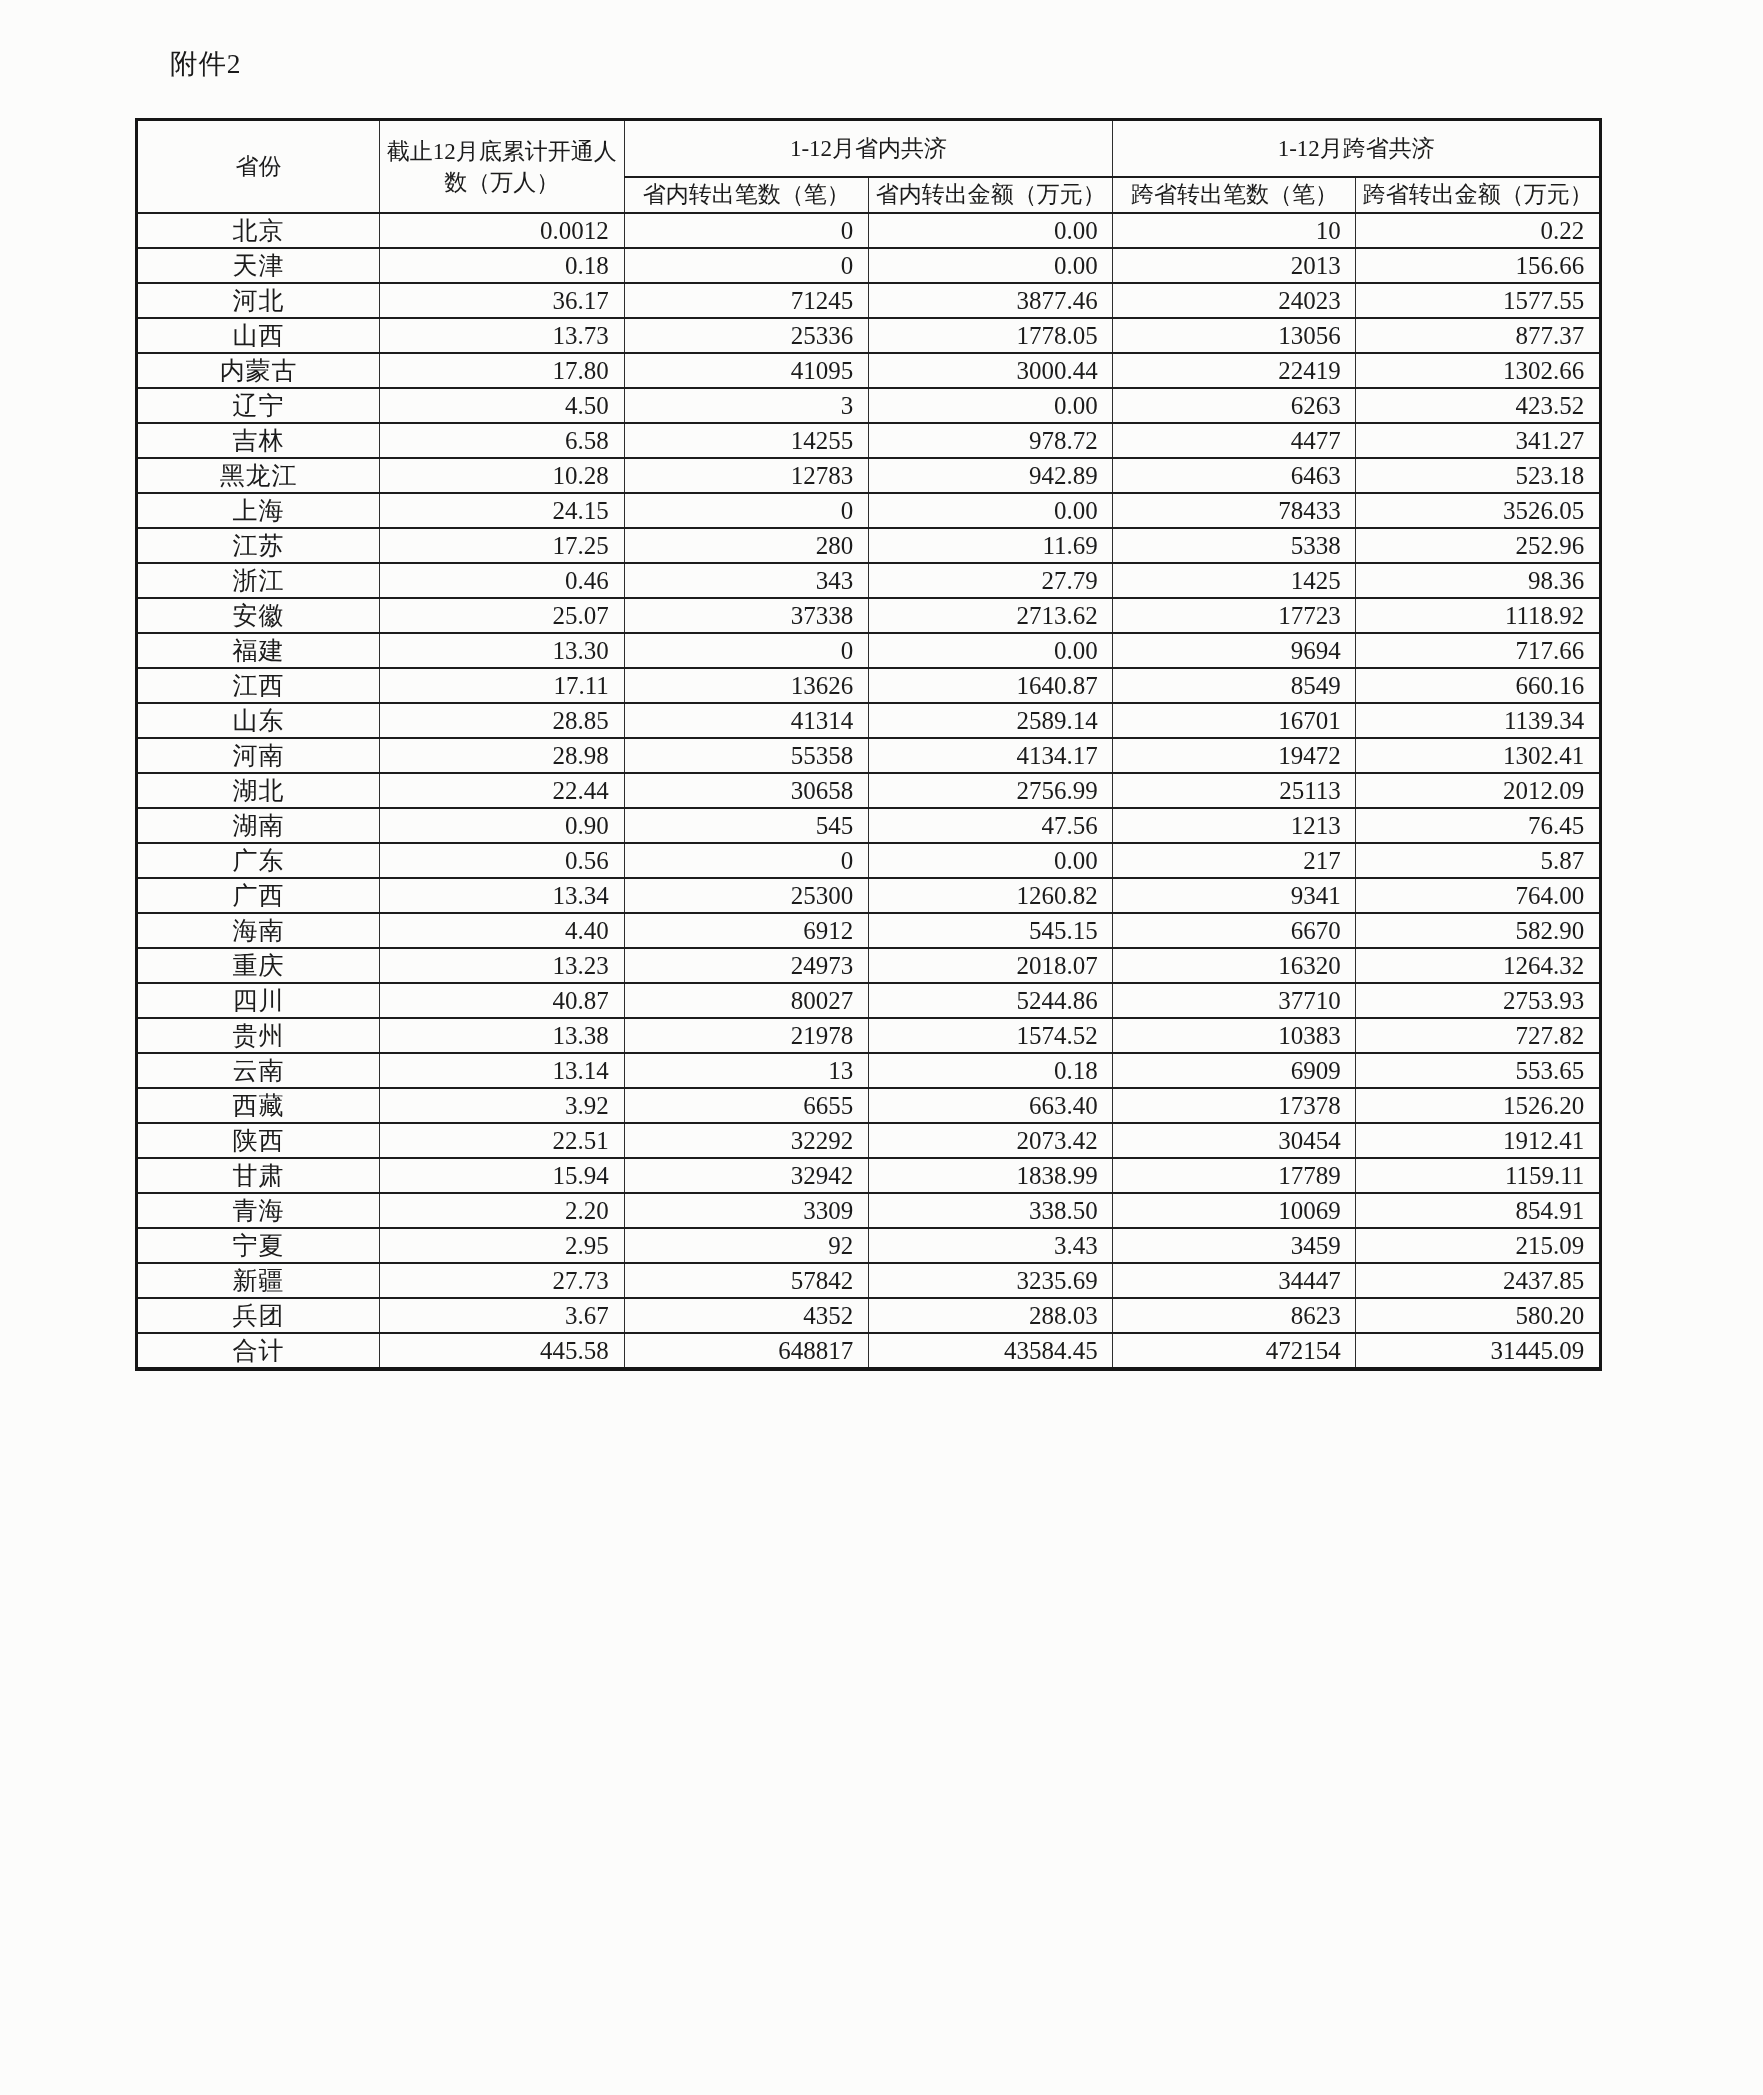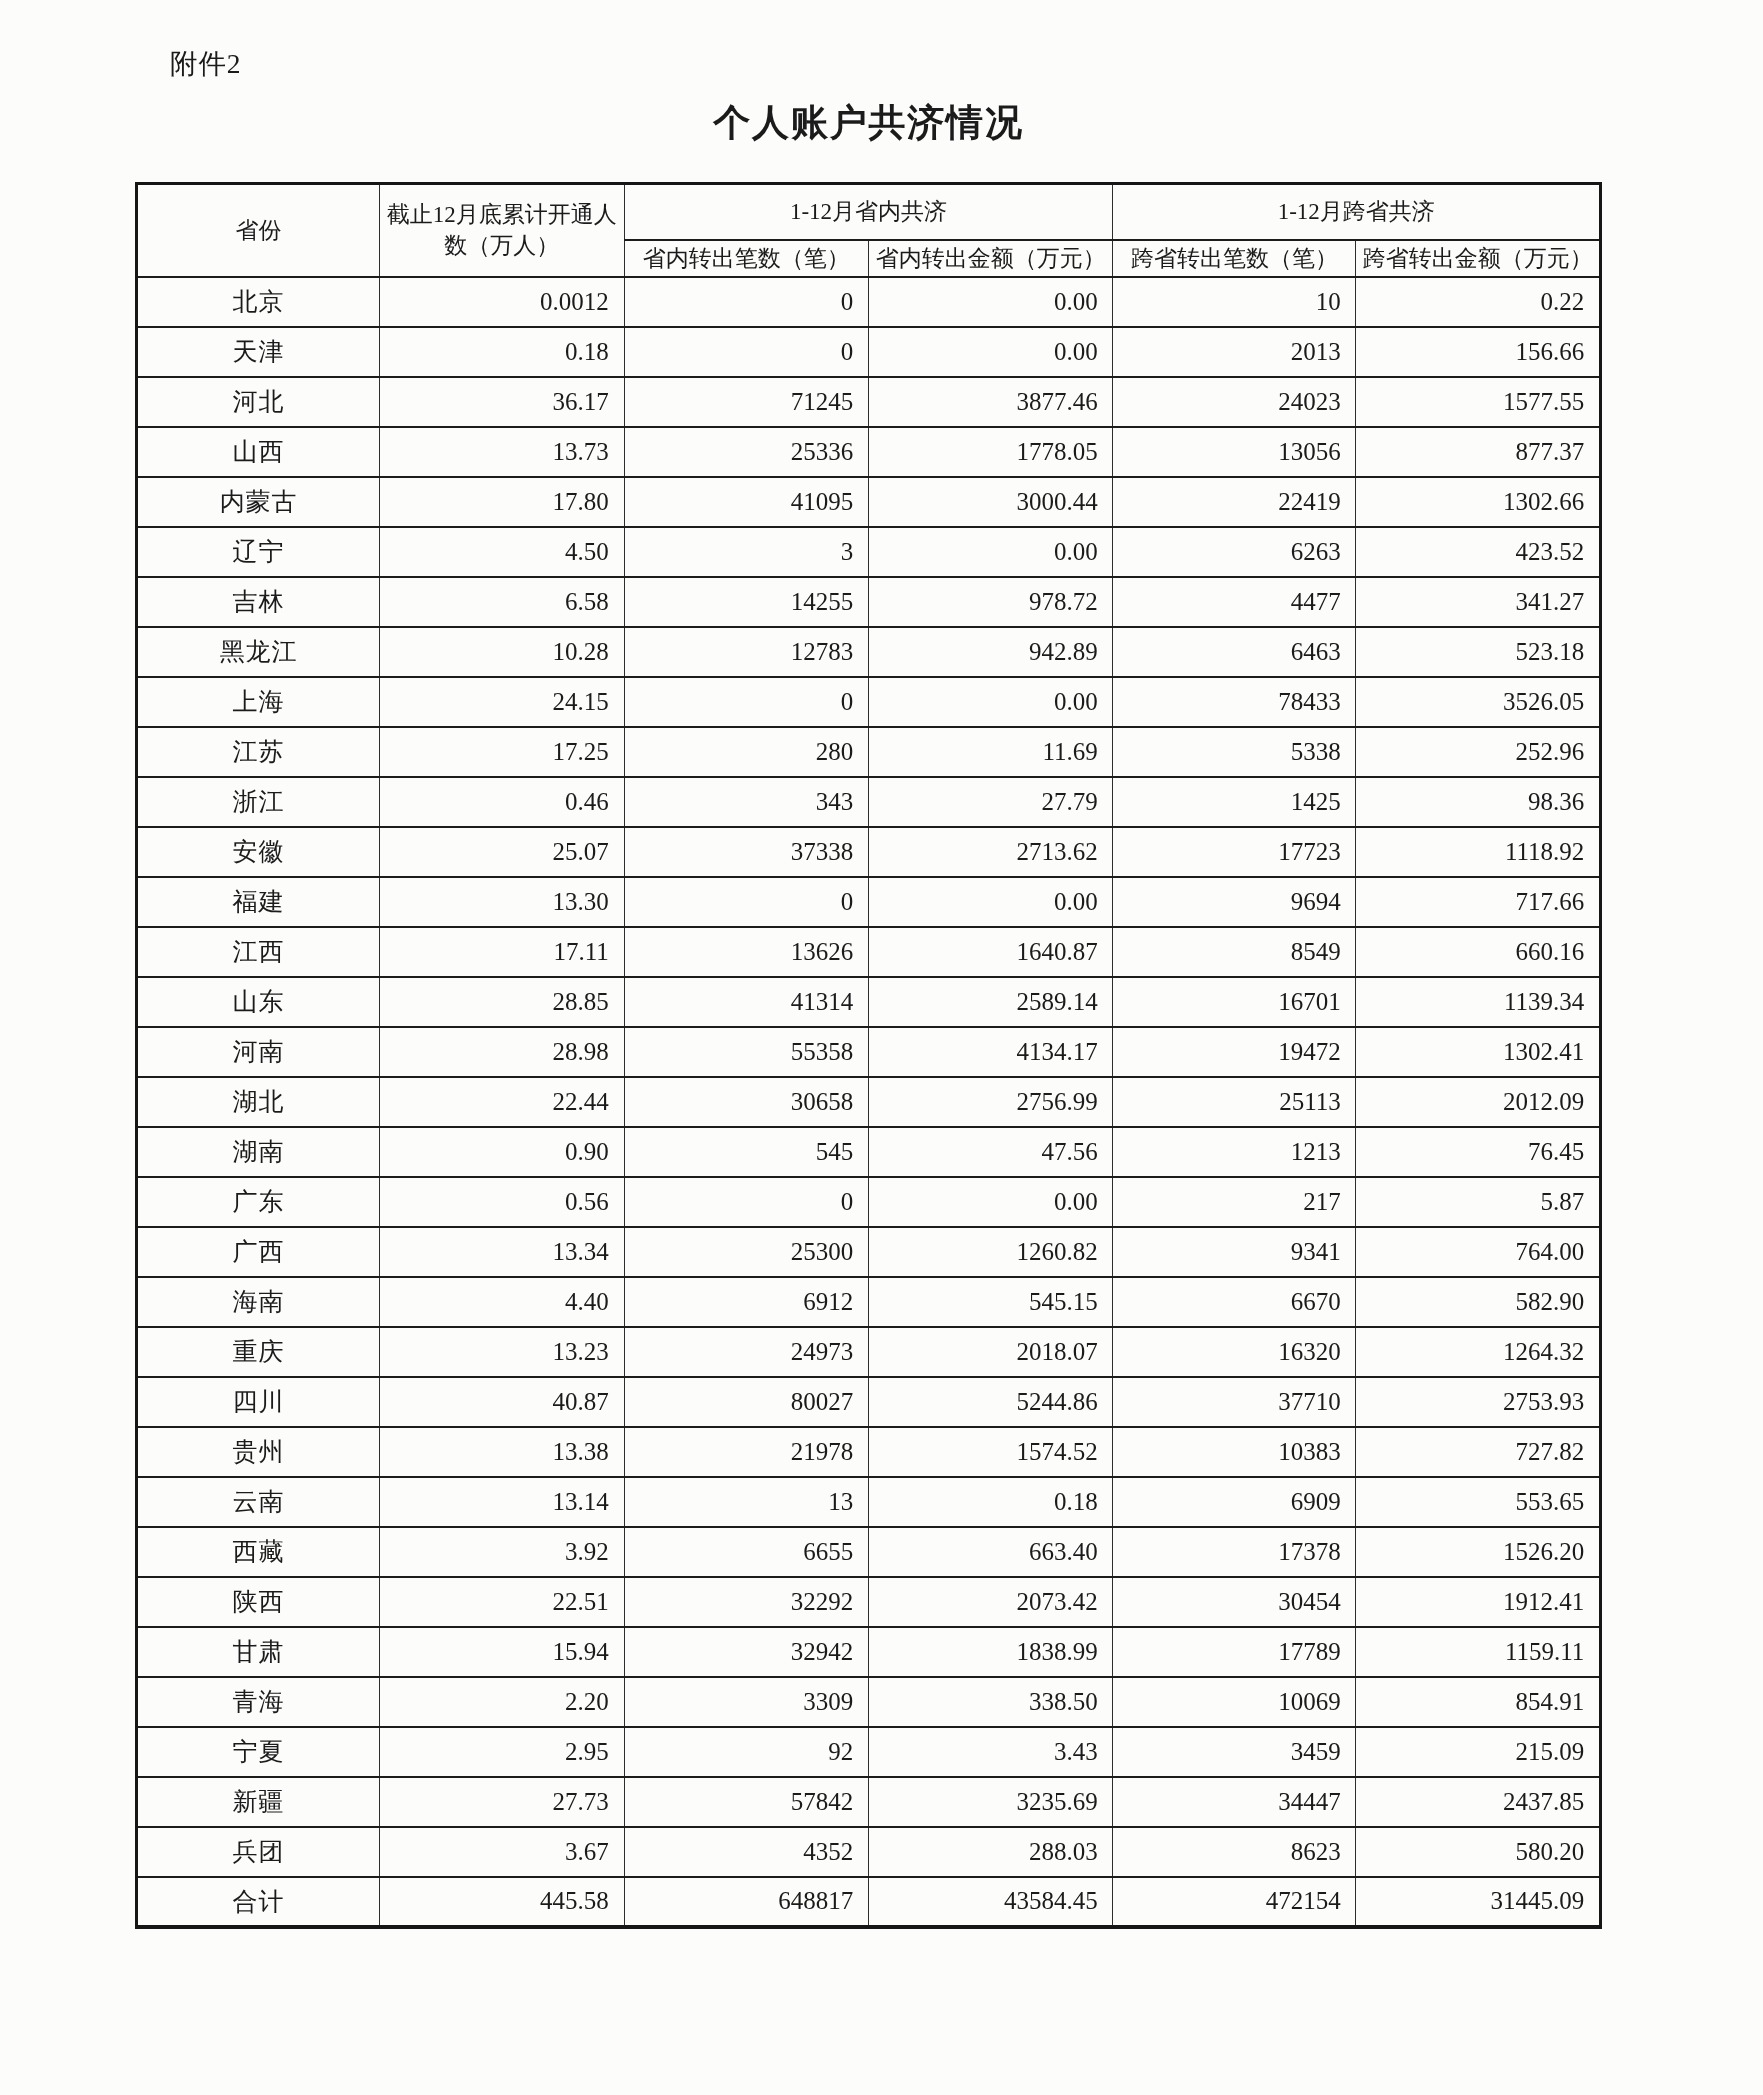--- a/index.html
+++ b/index.html
@@ -45,35 +45,34 @@
   .report thead tr.h1{height:57px;}
   .report thead tr.h2{height:35px;}
   .report th{
     font-weight:400;
     font-size:23px;
     text-align:center;
     vertical-align:middle;
     line-height:31px;
     padding:1.8px 5.5px;
   }
-  .report tbody tr{height:50px;}
+  .report tbody tr{height:35px;}
   .report td{
     font-size:25px;
     vertical-align:middle;
   }
   .report td.prov{text-align:center;letter-spacing:0.9px;}
   .report td.num{text-align:right;padding-right:14.7px;font-variant-numeric:tabular-nums;}
 </style>
 </head>
 <body>
 
 <div class="attachment-label">附件2</div>
 
 <div class="doc-title">
-  <div>个人账户共济情况</div>
 </div>
 
 <table class="report">
   <colgroup>
     <col style="width:16.6%">
     <col style="width:16.7%">
     <col style="width:16.7%">
     <col style="width:16.7%">
     <col style="width:16.6%">
     <col style="width:16.7%">

